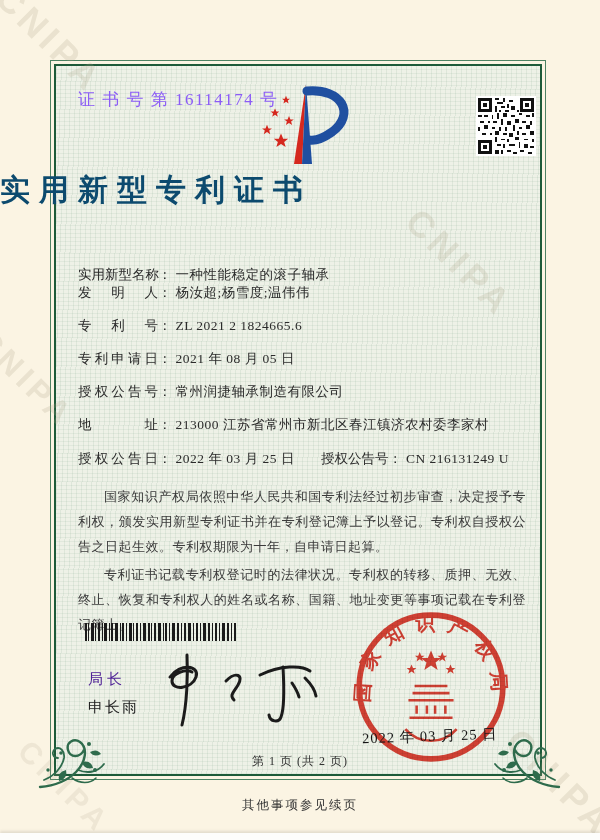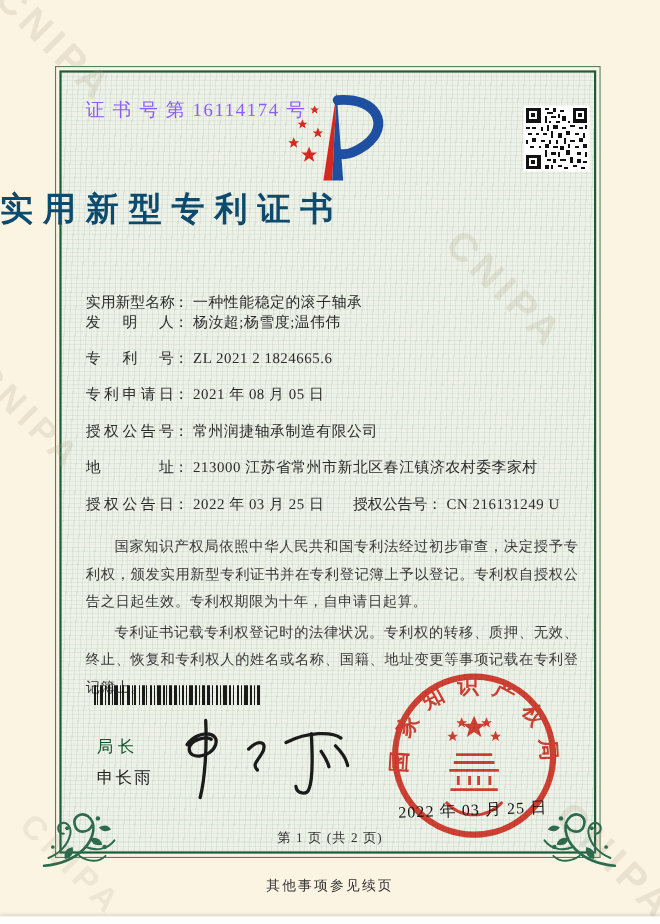--- a/index.html
+++ b/index.html
@@ -52,21 +52,21 @@
   .fvalue{padding-left:4px;letter-spacing:0.5px;}
   .fgroup2{margin-left:26px;}
   .fr1{top:238px;margin-top:28px;} .fr2{top:284px;} .fr3{top:317px;} .fr4{top:350px;}
   .fr5{top:383px;} .fr6{top:416px;} .fr7{top:450px;}
   .paras{position:absolute;z-index:2;left:78px;width:448px;top:484px;}
   .paras p{
     margin:0 0 3px 0;font-size:13px;line-height:25px;color:#3a3a3a;
     text-indent:2em;text-align:justify;letter-spacing:0.5px;
   }
   .barcode{position:absolute;z-index:2;left:85px;top:623px;width:152px;height:18px;}
-  .sig-title{position:absolute;z-index:2;left:88px;top:670px;font-size:15px;letter-spacing:4px;color:#14532d;}
+  .sig-title{position:absolute;z-index:2;left:88px;top:670px;font-size:15px;letter-spacing:4px;color:#4c1d95;}
   .sig-name{position:absolute;z-index:2;left:88px;top:698px;font-size:15px;letter-spacing:2px;color:#222;}
   .sig-svg{position:absolute;z-index:3;left:142px;top:645px;width:195px;height:92px;}
   .seal{position:absolute;z-index:3;left:352px;top:608px;width:158px;height:158px;mix-blend-mode:multiply;opacity:0.92;}
   .seal-date{
     position:absolute;z-index:4;left:362px;top:727px;font-size:14.5px;color:#151515;
     letter-spacing:1px;transform:rotate(-2deg);white-space:nowrap;
   }
   .pageinfo{position:absolute;z-index:2;left:0;right:0;top:753px;text-align:center;font-size:12px;letter-spacing:1px;color:#333;}
   .note{position:absolute;z-index:2;left:0;right:0;top:797px;text-align:center;font-size:12.5px;letter-spacing:2px;color:#333;}
   .scan-edge{position:absolute;z-index:5;left:0;bottom:0;width:100%;height:7px;background:#fdfdfb;box-shadow:0 -2px 3px rgba(0,0,0,0.10);}

